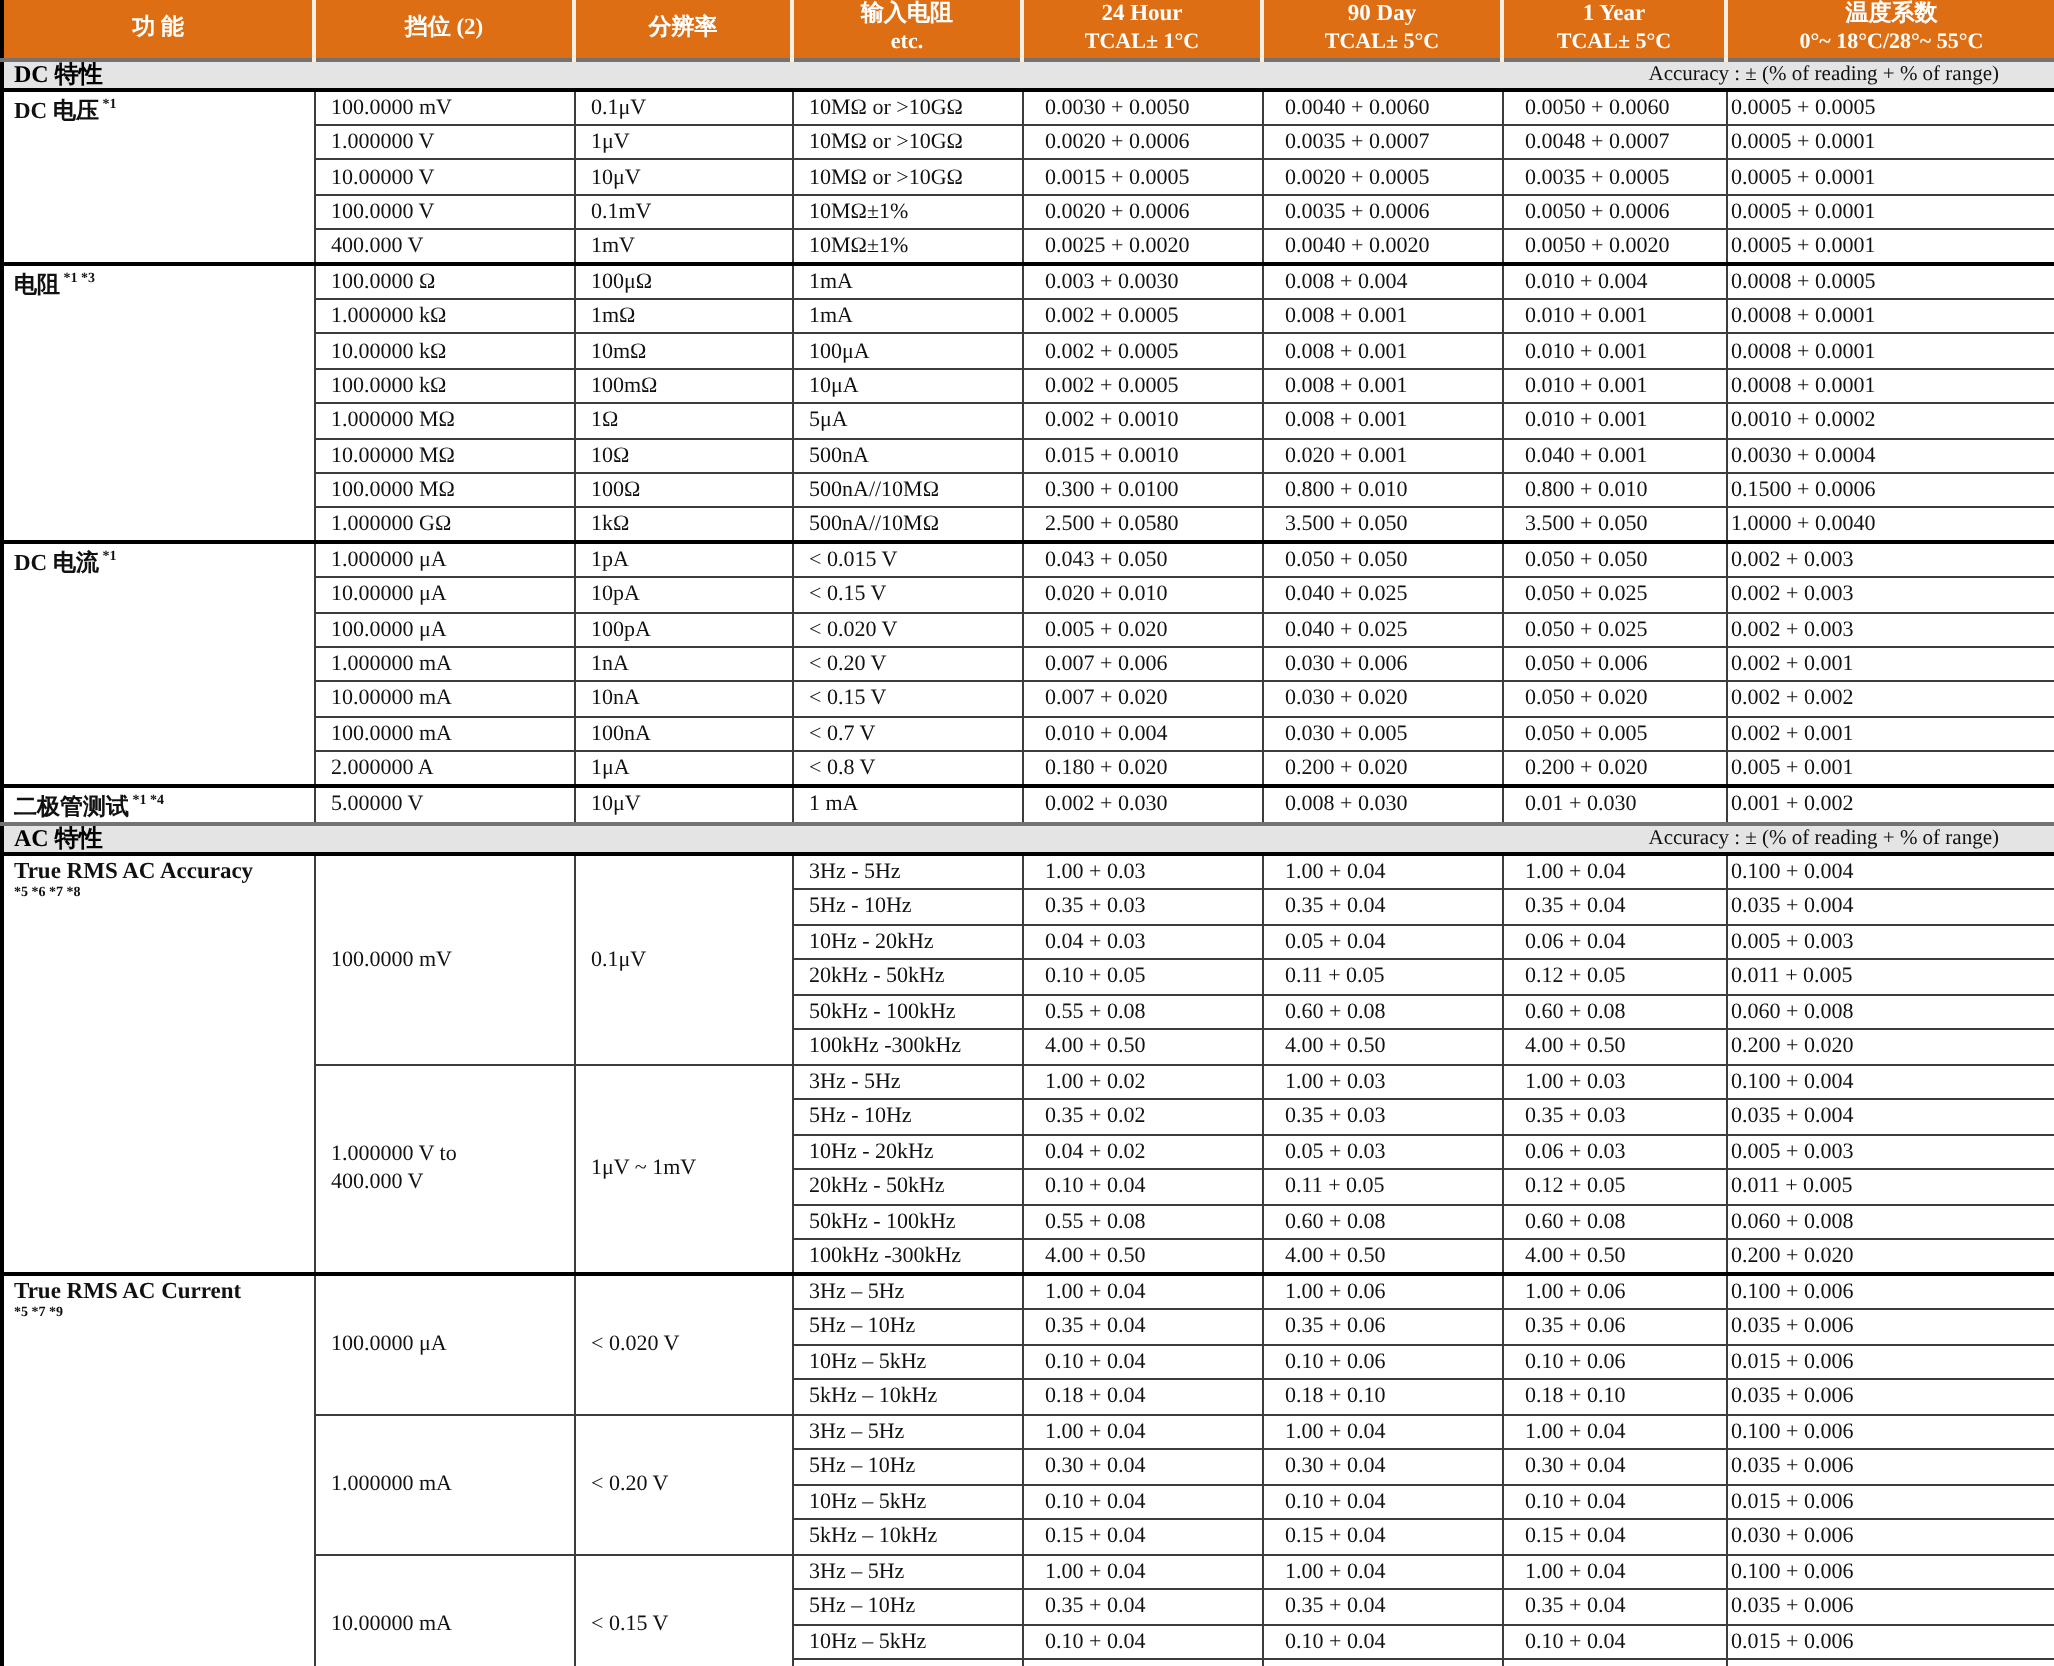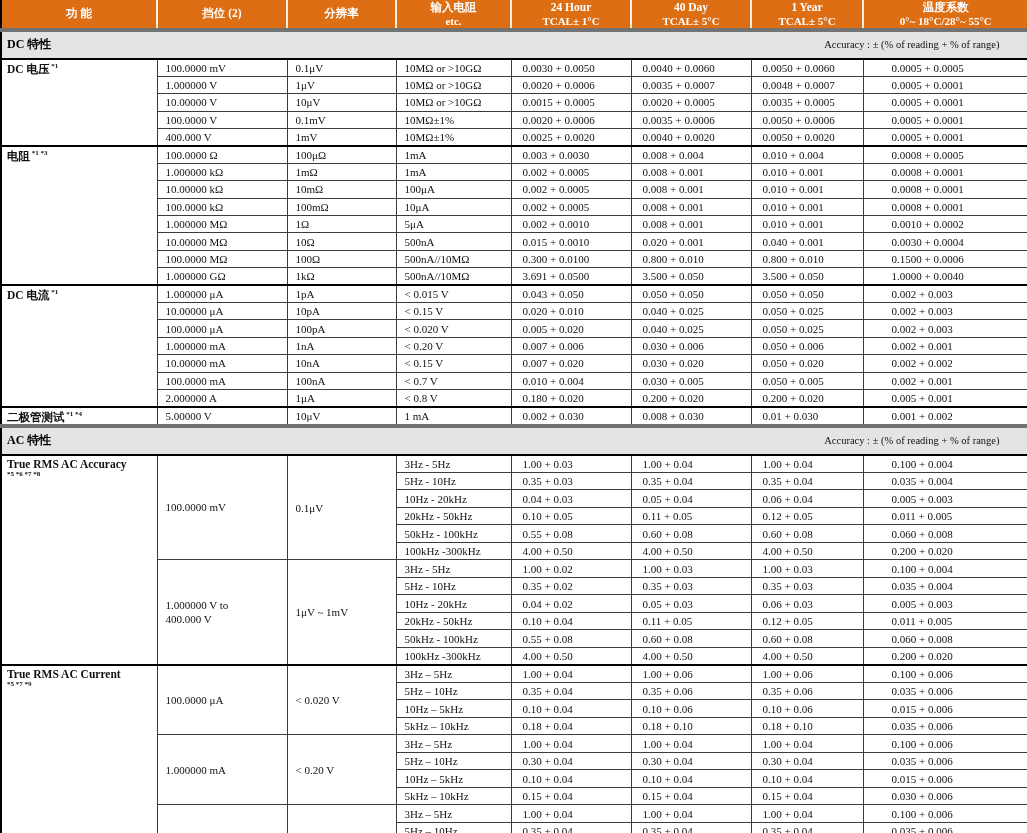--- a/index.html
+++ b/index.html
@@ -25,32 +25,32 @@
   td {
     border:1px solid #3c3c3c;
     font-size:11px; line-height:1.1;
     vertical-align:middle; white-space:nowrap; overflow:hidden;
     padding:0 2px 0 8px; background:#fff;
   }
   tr.dc > td { height:17.4px; }
   tr.ac > td { height:17.5px; }
   tr.block-start > td { border-top:2px solid #000; }
   td.v { padding-left:11px; }
-  td.v.last { padding-left:28px; }
+  td.v.last { padding-left:2px; }
   td.fn {
     font-weight:bold; font-size:11.5px; vertical-align:top;
     padding:2px 3px 0 5px; white-space:normal; line-height:1.15;
   }
   td.fn sup { font-size:7px; font-weight:bold; vertical-align:super; }
   td.fn sup.fnblock { display:block; margin-top:-1px; }
   td.range-multi { white-space:pre-line; line-height:1.3; }
   tr.band > td {
     background:var(--band,#e4e4e4);
-    border-top:4px solid #737373; border-bottom:2px solid #000;
-    height:29px; padding:0 28px 0 5px;
+    border-top:2px solid #737373; border-bottom:2px solid #000;
+    height:15px; padding:0 28px 0 5px;
   }
   .band-flex { display:flex; justify-content:space-between; align-items:center; }
   .band-label { font-weight:bold; font-size:12px; color:#000; }
   .band-note { font-size:10.5px; color:#111; }
 </style>
 </head>
 <body>
 
 <div id="wrap">
   <table id="spec-table">
@@ -77,21 +77,21 @@
           </th>
           <th>
             <div class="h1">输入电阻</div>
             <div class="h2">etc.</div>
           </th>
           <th>
             <div class="h1">24 Hour</div>
             <div class="h2">TCAL± 1°C</div>
           </th>
           <th>
-            <div class="h1">40 Day</div>
+            <div class="h1">90 Day</div>
             <div class="h2">TCAL± 5°C</div>
           </th>
           <th>
             <div class="h1">1 Year</div>
             <div class="h2">TCAL± 5°C</div>
           </th>
           <th>
             <div class="h1">温度系数</div>
             <div class="h2">0°~ 18°C/28°~ 55°C</div>
           </th>
@@ -213,21 +213,21 @@
           <td class="c4">500nA//10MΩ</td>
           <td class="v">0.300 + 0.0100</td>
           <td class="v">0.800 + 0.010</td>
           <td class="v">0.800 + 0.010</td>
           <td class="v last">0.1500 + 0.0006</td>
         </tr>
         <tr class="dc">
           <td class="c2">1.000000 GΩ</td>
           <td class="c3">1kΩ</td>
           <td class="c4">500nA//10MΩ</td>
-          <td class="v">3.691 + 0.0500</td>
+          <td class="v">2.500 + 0.0580</td>
           <td class="v">3.500 + 0.050</td>
           <td class="v">3.500 + 0.050</td>
           <td class="v last">1.0000 + 0.0040</td>
         </tr>
         <tr class="dc block-start">
           <td rowspan="7" class="fn"><span>DC 电流</span><sup> *1</sup></td>
           <td class="c2">1.000000 μA</td>
           <td class="c3">1pA</td>
           <td class="c4">&lt; 0.015 V</td>
           <td class="v">0.043 + 0.050</td>

